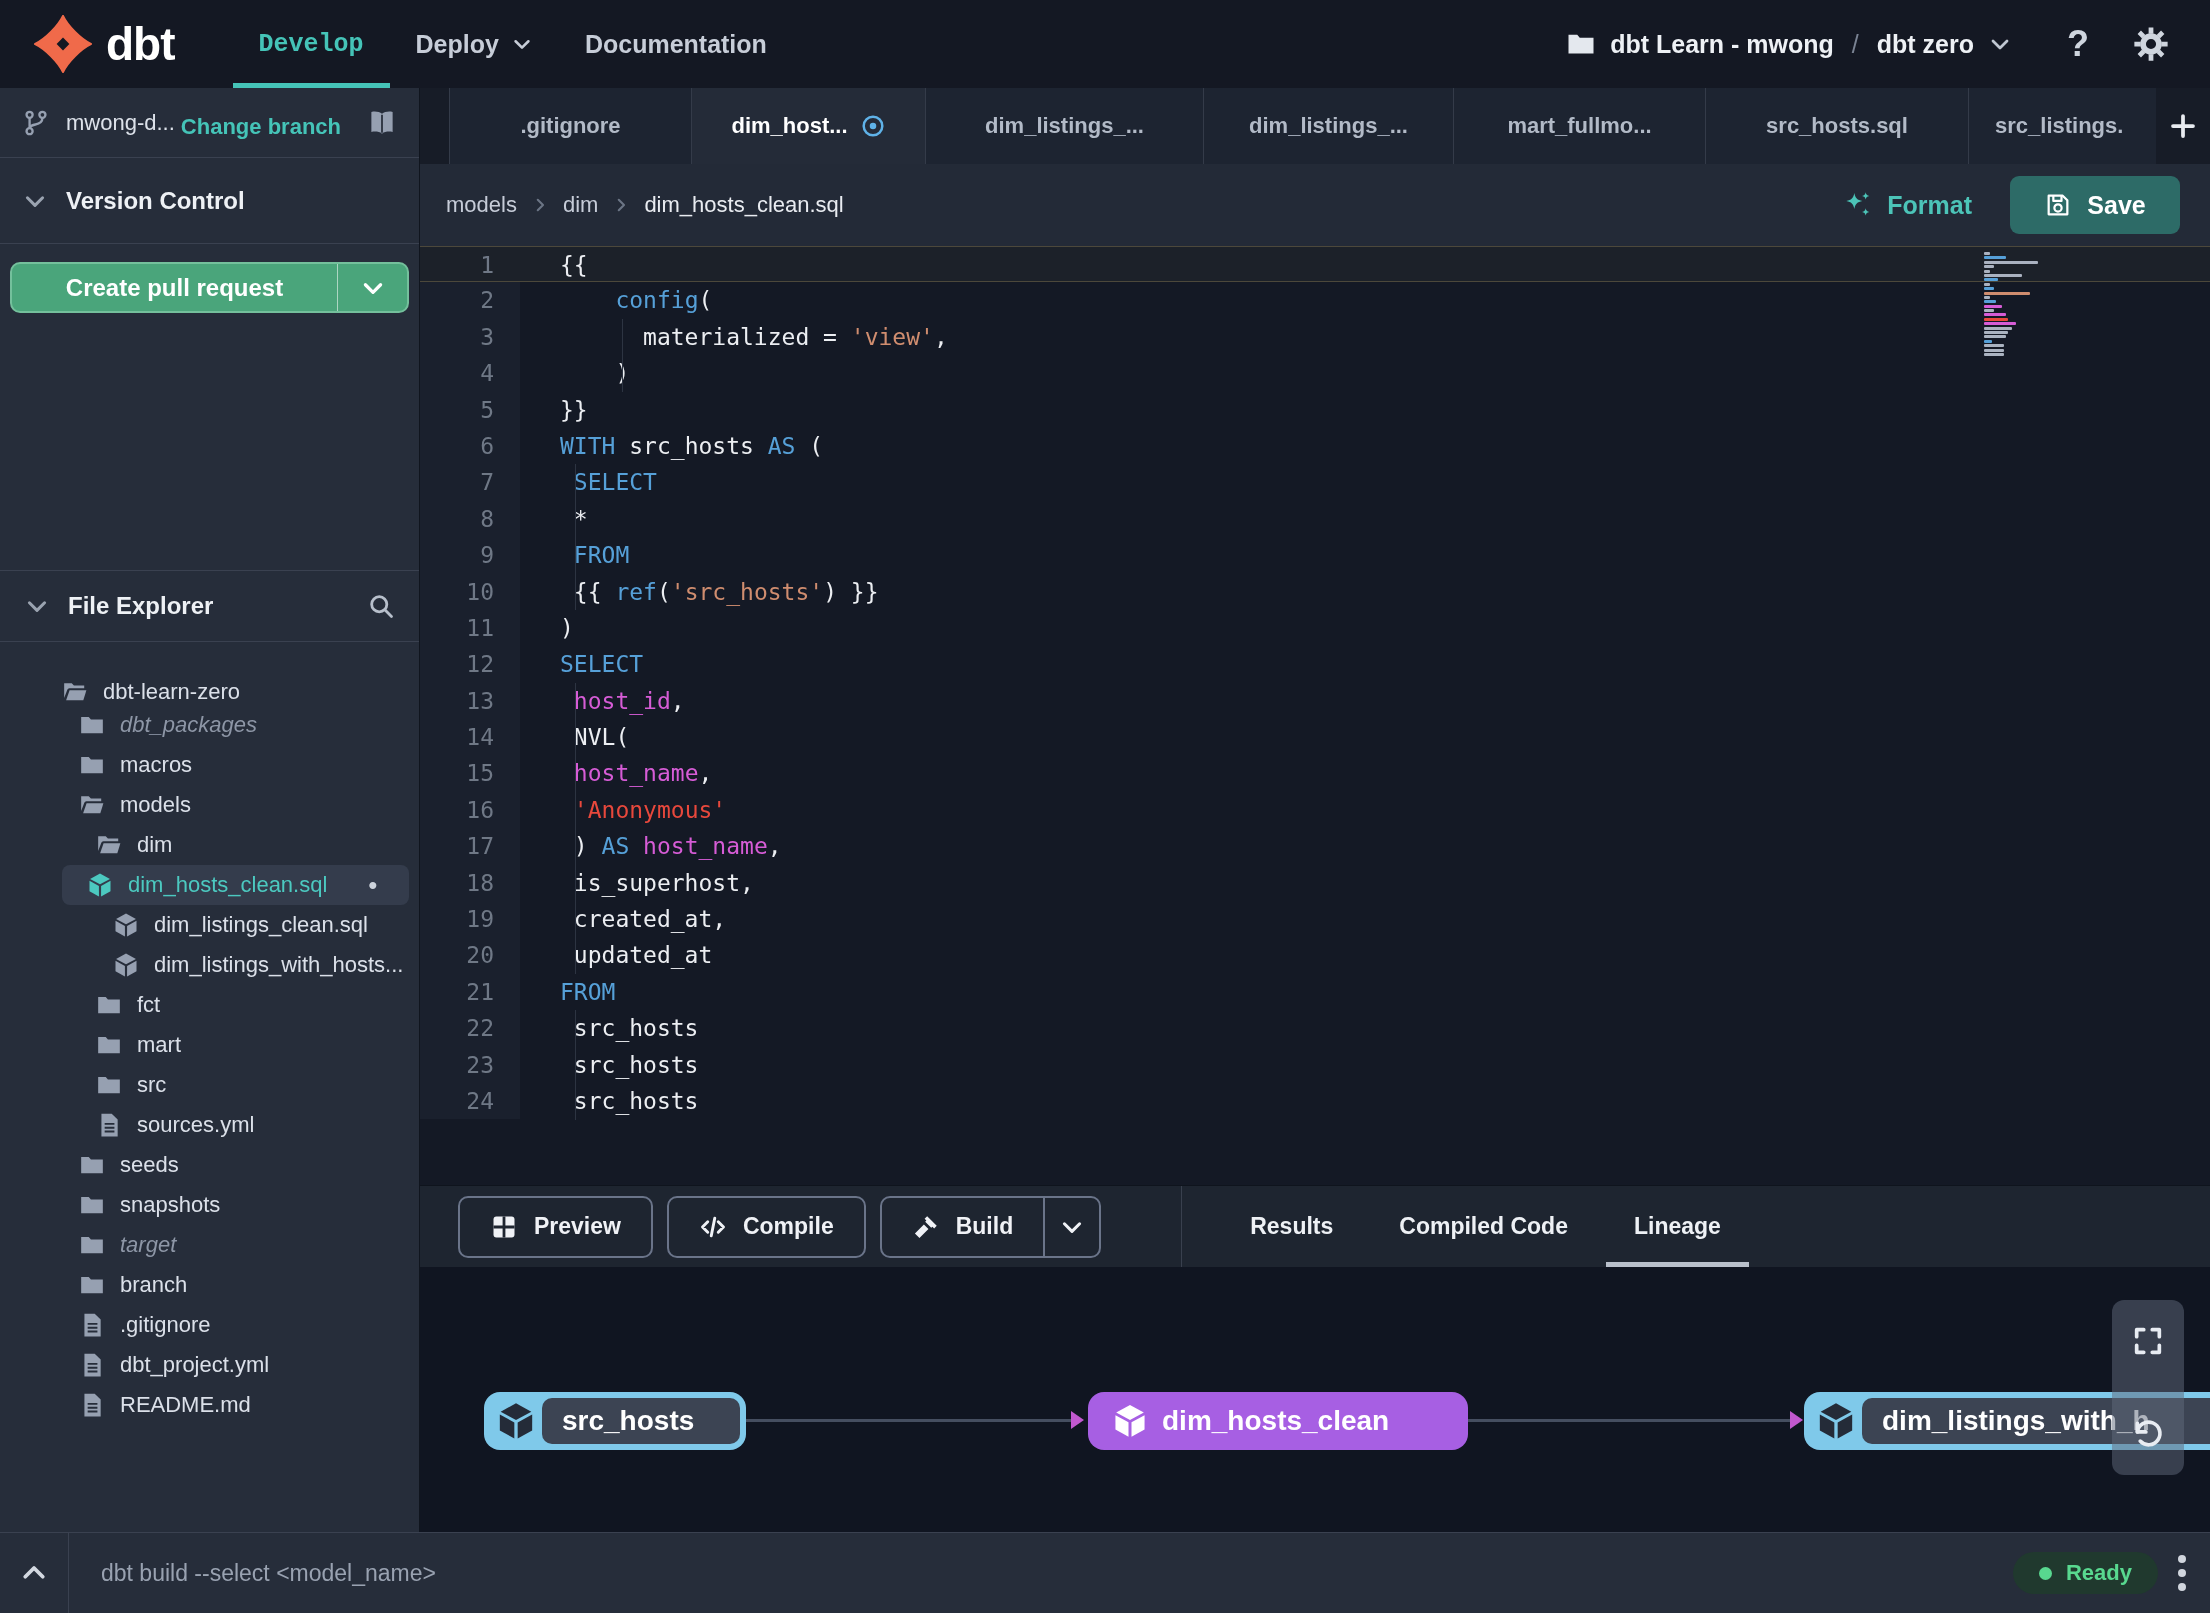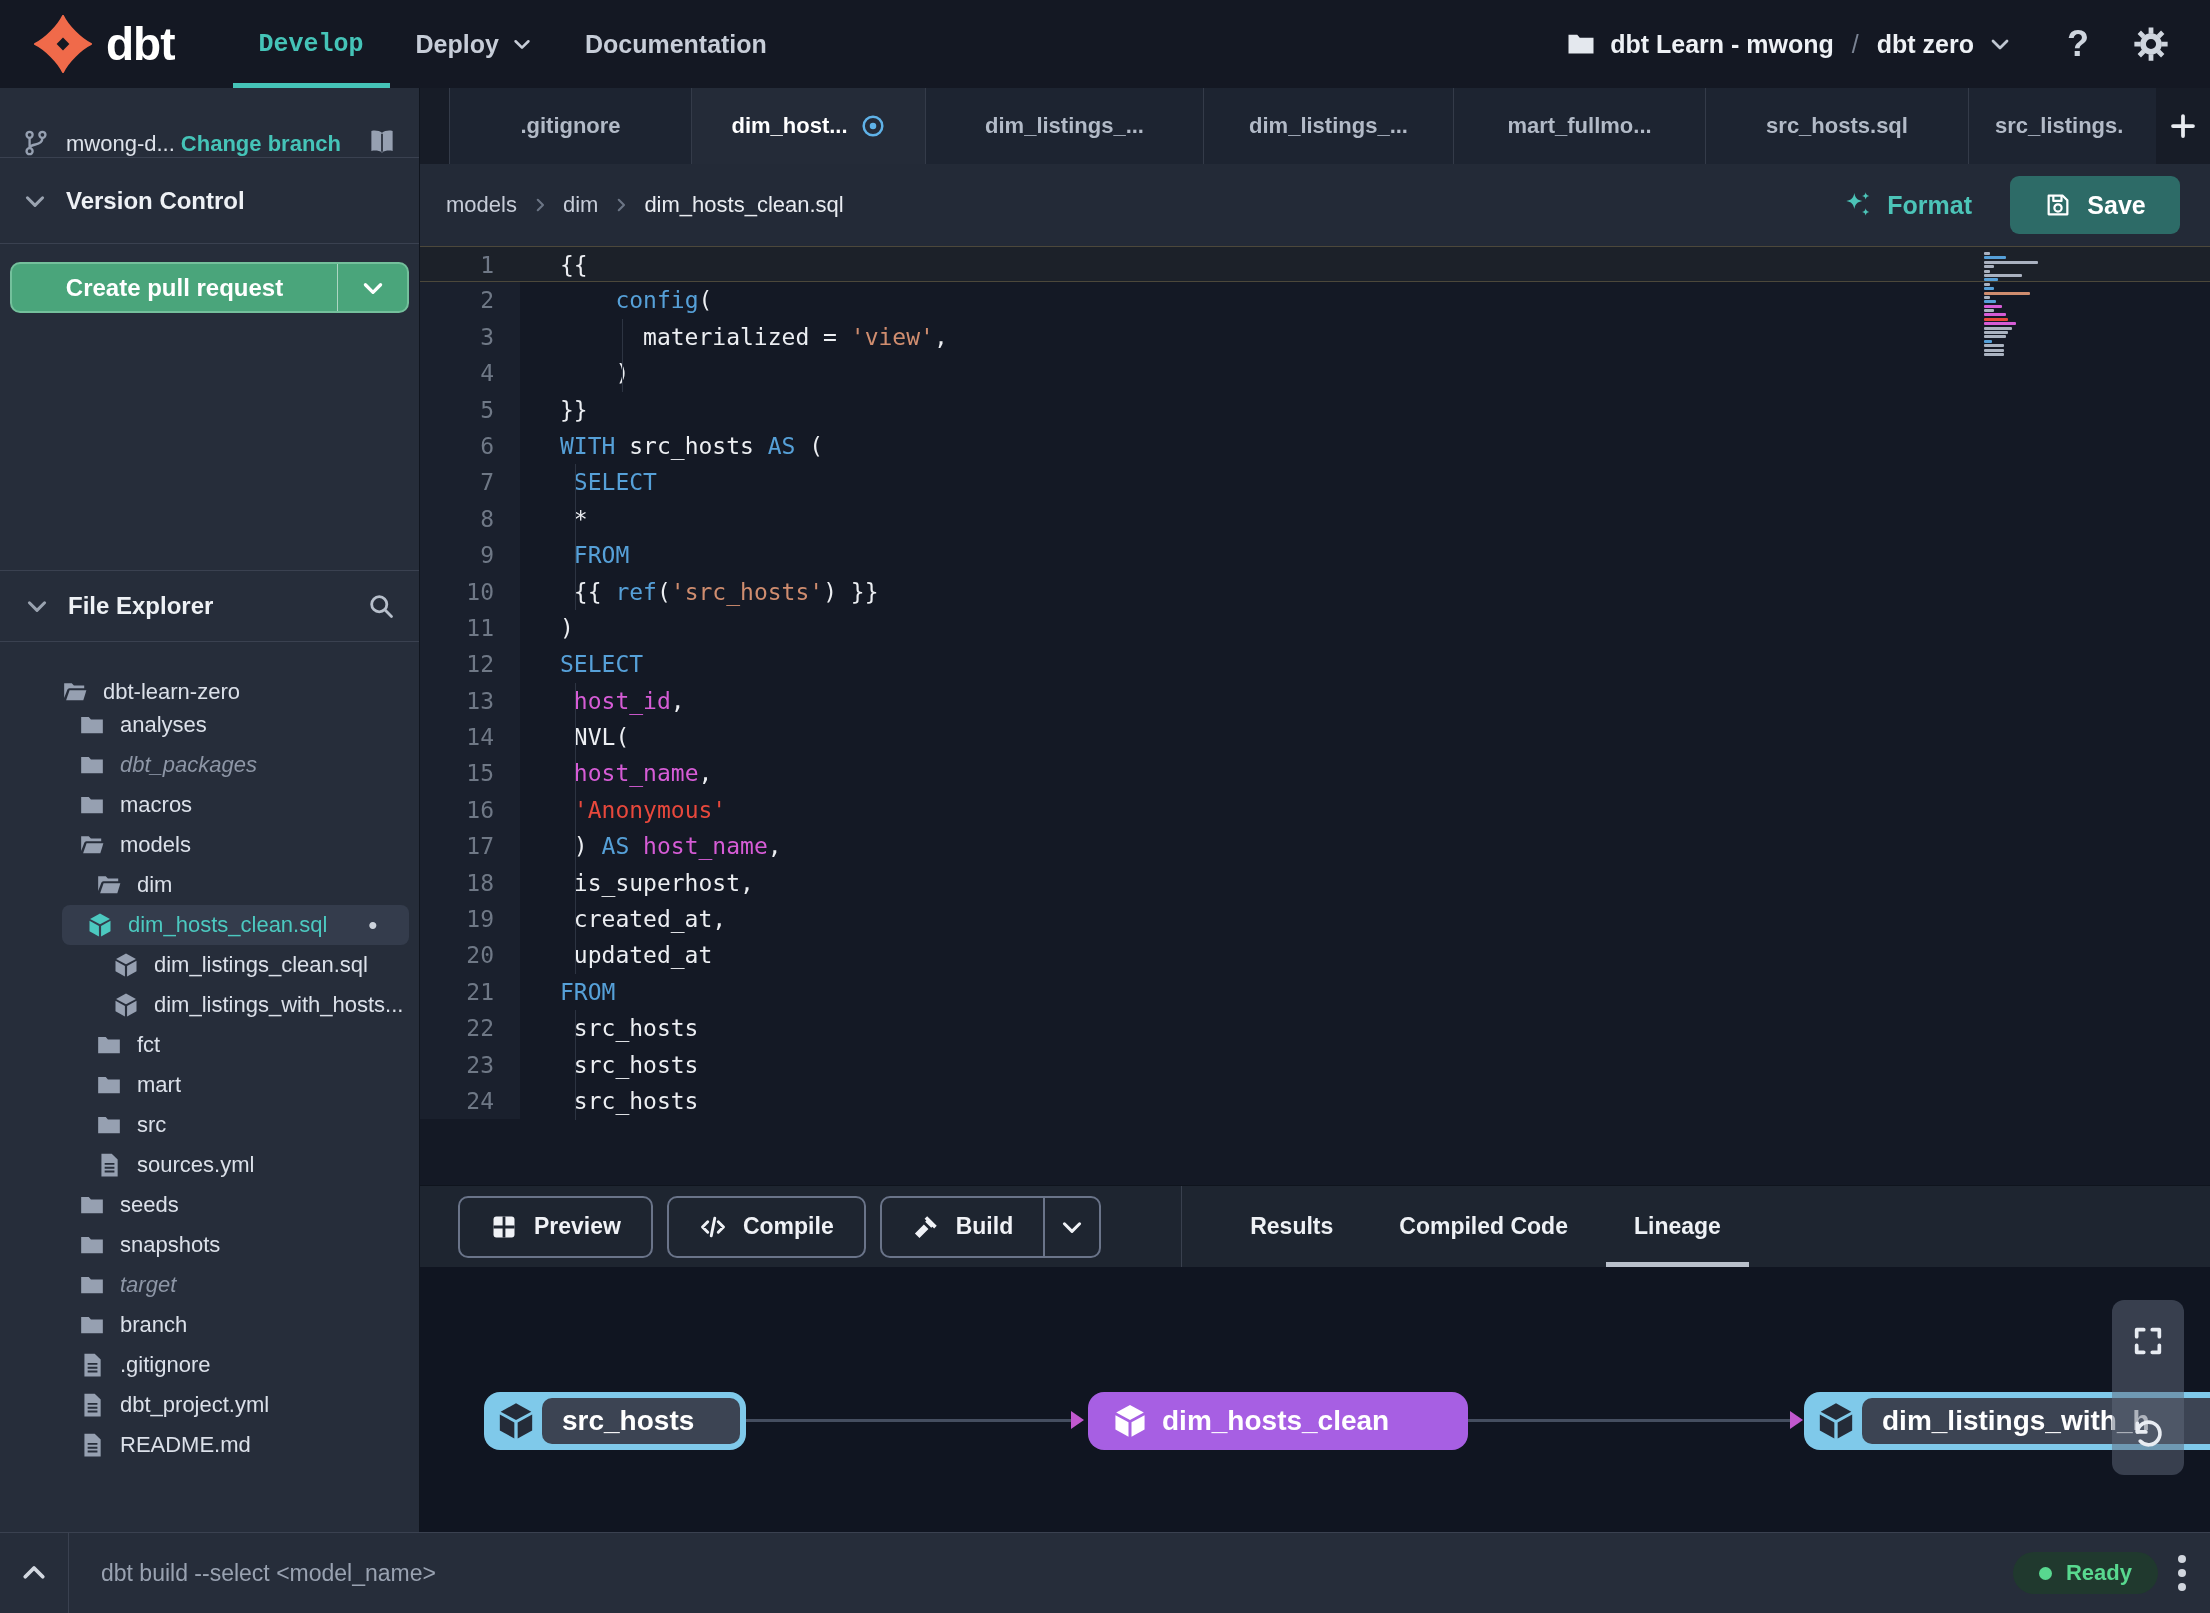--- a/index.html
+++ b/index.html
@@ -39,21 +39,21 @@
   .tab.active { background:#242b38; color:#ffffff; }
   .tab.last { flex:1; justify-content:flex-start; padding-left:26px; border-right:none; }
   .tab .icon.mod { width:26px; height:26px; color:#5fb2e8; flex:0 0 26px; }
   .tab-add { width:54px; height:100%; display:flex; align-items:center; justify-content:center;
     color:#e8ebf0; cursor:pointer; }
   .tab-add .icon { width:30px; height:30px; }
 
   
   .sidebar { position:absolute; left:0; top:88px; width:420px; bottom:81px; background:#262d3a;
     border-right:1px solid #10151e; overflow:hidden; z-index:10; }
-  .branch-row { height:70px; border-bottom:1px solid #3a4150; display:flex; align-items:flex-end;
+  .branch-row { height:70px; border-bottom:1px solid #3a4150; display:flex; align-items:center;
     padding:0 22px; }
   .branch-row .icon.git { width:28px; height:28px; color:#96a0b1; }
   .branch-name { color:#dde2ea; font-size:22px; margin-left:16px; }
   .change-branch { color:#45c4b8; font-size:22px; font-weight:600; margin-left:auto; cursor:pointer;margin-top:8px; }
   .branch-row .icon.book { width:30px; height:30px; color:#96a0b1; margin-left:26px; }
   .vc-header { height:86px; border-bottom:1px solid #3a4150; display:flex; align-items:center;
     padding:0 22px; gap:18px; color:#eef1f5; font-size:24px; font-weight:800; }
   .vc-header .icon, .fe-header .icon.chev { width:26px; height:26px; color:#9aa3b0; }
   .create-pr { margin:18px 10px 0 10px; height:51px; border-radius:10px; background:#4aa57b;
     border:2px solid #74c09c; display:flex; color:#fff; font-weight:700; font-size:24px; cursor:pointer; }
@@ -305,28 +305,20 @@
     </div>
     <div class="file-tree" id="file-tree">
         <div class="tree-row" style="padding-left: 62px; align-items: flex-end;">
           <span class="icon" style="width: 26px; height: 26px;">
             <svg viewBox="0 0 24 24">
               <path fill="currentColor" d="M2 4h7l2 2h9.5v2.6H6.8a2 2 0 0 0-1.9 1.4L2 17.5z"></path>
               <path fill="currentColor" d="M7 10.4h15.5L19.7 19.5H3.8z"></path>
             </svg>
           </span>
           <span>dbt-learn-zero</span>
-        </div>
-        <div class="tree-row" style="padding-left: 79px;">
-          <span class="icon" style="width: 26px; height: 26px;">
-            <svg viewBox="0 0 24 24">
-              <path fill="currentColor" d="M2 4.5h7l2 2.5h11v12.5H2z"></path>
-            </svg>
-          </span>
-          <span>analyses</span>
         </div>
         <div class="tree-row muted" style="padding-left: 79px;">
           <span class="icon" style="width: 26px; height: 26px;">
             <svg viewBox="0 0 24 24">
               <path fill="currentColor" d="M2 4.5h7l2 2.5h11v12.5H2z"></path>
             </svg>
           </span>
           <span>dbt_packages</span>
         </div>
         <div class="tree-row" style="padding-left: 79px;">

